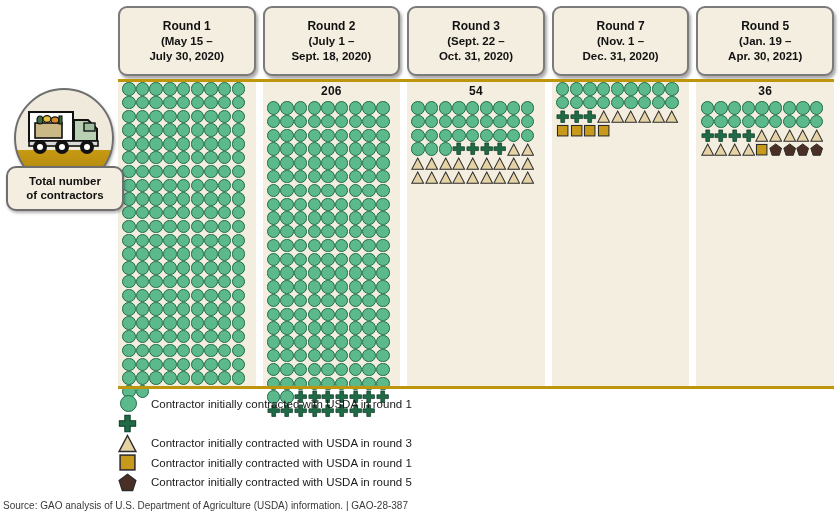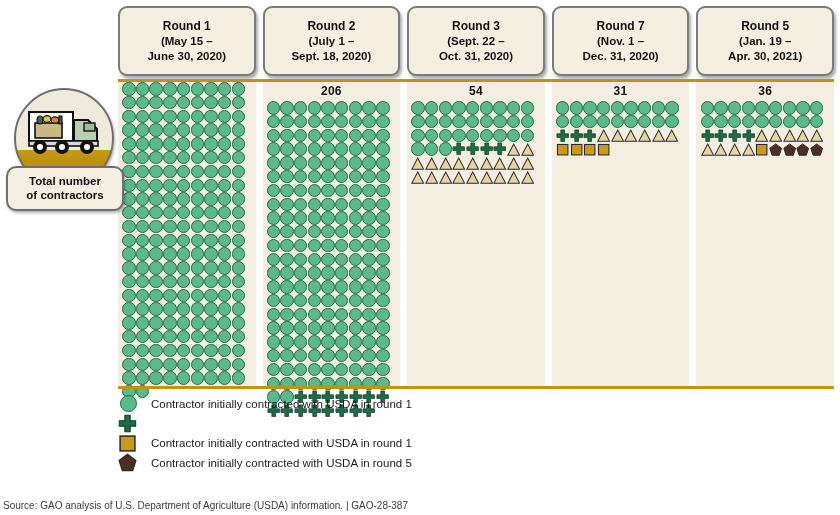--- a/index.html
+++ b/index.html
@@ -101,21 +101,21 @@
     font-size:10px;color:#3a3a3a;white-space:nowrap;
   }
 </style>
 </head>
 <body>
 
 <div id="header-row">
     <div class="round-card">
       <div class="rtitle">Round 1</div>
       <div>(May 15 –</div>
-      <div>June 30, 2020)</div>
+      <div>July 30, 2020)</div>
     </div>
     <div class="round-card">
       <div class="rtitle">Round 2</div>
       <div>(July 1 –</div>
       <div>Sept. 18, 2020)</div>
     </div>
     <div class="round-card">
       <div class="rtitle">Round 3</div>
       <div>(Sept. 22 –</div>
       <div>Oct. 31, 2020)</div>
@@ -719,21 +719,20 @@
           </svg></div>
         <div class="ic triangle" style="width: 13.4px; height: 13.4px;"><svg viewBox="0 0 20 20" width="13.4" height="13.4">
             <path d="M10 1.6 L18.8 18.4 H1.2 Z" fill="#e5d3a6" stroke="#2b2b2b" stroke-width="1.5"></path>
           </svg></div>
         <div class="ic triangle" style="width: 13.4px; height: 13.4px;"><svg viewBox="0 0 20 20" width="13.4" height="13.4">
             <path d="M10 1.6 L18.8 18.4 H1.2 Z" fill="#e5d3a6" stroke="#2b2b2b" stroke-width="1.5"></path>
           </svg></div>
       </div>
     </div>
     <div class="panel">
-      <div class="panel-count">31</div>
       <div class="icon-grid">
         <div class="ic circle" style="width: 13.4px; height: 13.4px;"></div>
         <div class="ic circle" style="width: 13.4px; height: 13.4px;"></div>
         <div class="ic circle" style="width: 13.4px; height: 13.4px;"></div>
         <div class="ic circle" style="width: 13.4px; height: 13.4px;"></div>
         <div class="ic circle" style="width: 13.4px; height: 13.4px;"></div>
         <div class="ic circle" style="width: 13.4px; height: 13.4px;"></div>
         <div class="ic circle" style="width: 13.4px; height: 13.4px;"></div>
         <div class="ic circle" style="width: 13.4px; height: 13.4px;"></div>
         <div class="ic circle" style="width: 13.4px; height: 13.4px;"></div>
@@ -925,20 +924,30 @@
       <div class="legend-mark">
         <div class="ic plus" style="width: 19px; height: 19px;">
           <svg viewBox="0 0 20 20" width="19" height="19">
             <path d="M7.2 1.4 H12.8 V7.2 H18.6 V12.8 H12.8 V18.6 H7.2 V12.8 H1.4 V7.2 H7.2 Z" fill="#1f6b47" stroke="#0f3b26" stroke-width="1.1"></path>
           </svg>
         </div>
       </div>
     </div>
     <div class="legend-row">
       <div class="legend-mark">
+        <div class="ic triangle" style="width: 19px; height: 19px;">
+          <svg viewBox="0 0 20 20" width="19" height="19">
+            <path d="M10 1.6 L18.8 18.4 H1.2 Z" fill="#e5d3a6" stroke="#2b2b2b" stroke-width="1.5"></path>
+          </svg>
+        </div>
+      </div>
+      <div class="legend-text">Contractor initially contracted with USDA in round 3</div>
+    </div>
+    <div class="legend-row">
+      <div class="legend-mark">
         <div class="ic square" style="width: 19px; height: 19px;">
           <svg viewBox="0 0 20 20" width="19" height="19">
             <rect x="2.2" y="2.2" width="15.6" height="15.6" fill="#c8991b" stroke="#2b2b2b" stroke-width="1.6"></rect>
           </svg>
         </div>
       </div>
       <div class="legend-text">Contractor initially contracted with USDA in round 1</div>
     </div>
     <div class="legend-row">
       <div class="legend-mark">

